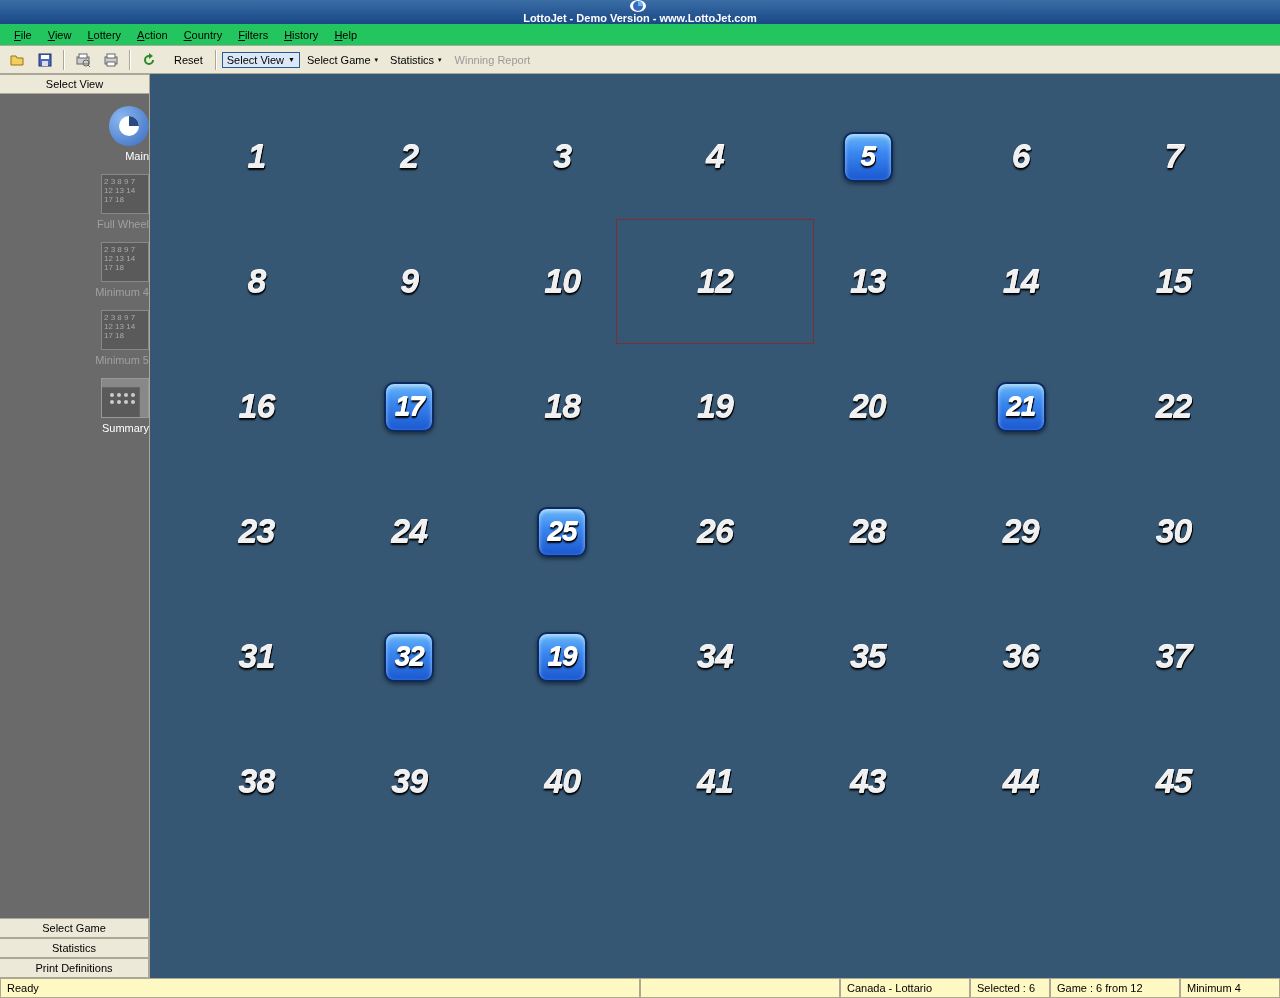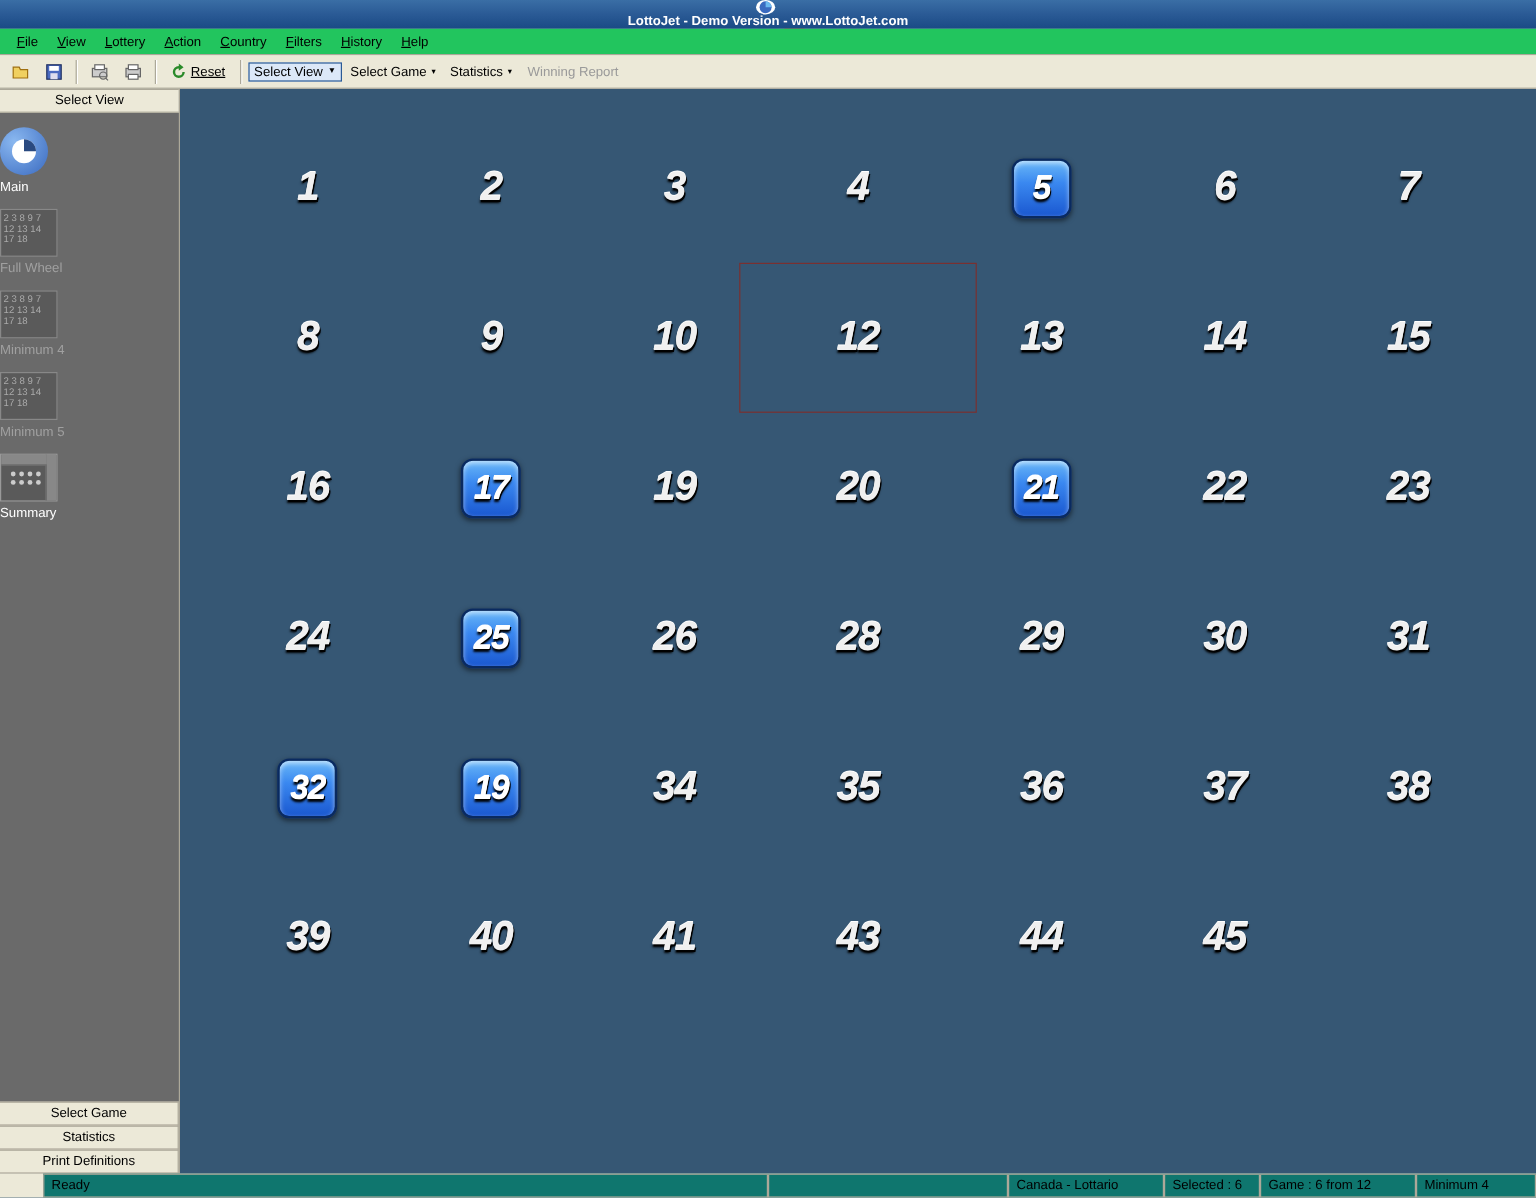--- a/index.html
+++ b/index.html
@@ -58,23 +58,22 @@
   height: 28px;
   background: #ece9d8;
   display: flex;
   align-items: center;
   padding: 0 4px;
   border-bottom: 1px solid #aca899;
   gap: 2px;
 }
 .tbtn {
   padding: 2px 4px;
-  display: flex; align-items: center; gap: 2px;
+  display: flex; align-items: center; gap: 17px;
   border: 1px solid transparent;
-  text-decoration: underline;
 }
 .tbtn svg { width: 16px; height: 16px; }
 .tbtn.withlabel { padding-right: 6px; }
 .tbtn .lbl { white-space: nowrap; }
 .tsep { width: 2px; height: 20px; border-left:1px solid #aca899; border-right:1px solid #fff; margin: 0 3px; }
 .tdropdown {
   display: flex; align-items: center;
   border: 1px solid #aca899;
   padding: 1px 4px;
   background: #fff;
@@ -110,21 +109,21 @@
   flex-direction: column;
   align-items: center;
   padding-top: 8px;
   gap: 4px;
   overflow: hidden;
 }
 .side-item {
   width: 100%;
   display: flex;
   flex-direction: column;
-  align-items: flex-start;
+  align-items: flex-end;
   padding: 4px 0;
   color: #dcdcdc;
   font-size: 11px;
 }
 .side-item.active { color: #fff; }
 .side-item.faded { color: #a0a0a0; }
 .side-icon-main {
   width: 40px; height: 40px;
   border-radius: 50%;
   background: radial-gradient(circle at 30% 30%, #8ab8f0, #3a6ac0);
@@ -211,25 +210,24 @@
   position: absolute;
   border: 1px solid #7a3030;
   width: 130%;
   height: 100%;
   left: -15%;
   top: 0;
   pointer-events: none;
 }
 .statusbar {
   height: 20px;
-  background: #0f766e;
+  background: #fef9c3;
   border-top: 1px solid #aca899;
   display: flex;
   align-items: stretch;
-  margin-left: 36px;
 }
 .statusbar .pane {
   border: 1px solid #aca899;
   border-top: none;
   padding: 2px 6px;
   display: flex;
   align-items: center;
 }
 .statusbar .pane.flex { flex: 1; }
 .statusbar .pane.fixed { min-width: 130px; }
@@ -435,20 +433,23 @@
         </div>
         <div class="cell">
           <span class="num">16</span>
         </div>
         <div class="cell">
           <div class="selected-box">
             <span class="num">17</span>
           </div>
         </div>
         <div class="cell">
+          <span class="num">18</span>
+        </div>
+        <div class="cell">
           <span class="num">19</span>
         </div>
         <div class="cell">
           <span class="num">20</span>
         </div>
         <div class="cell">
           <div class="selected-box">
             <span class="num">21</span>
           </div>
         </div>

